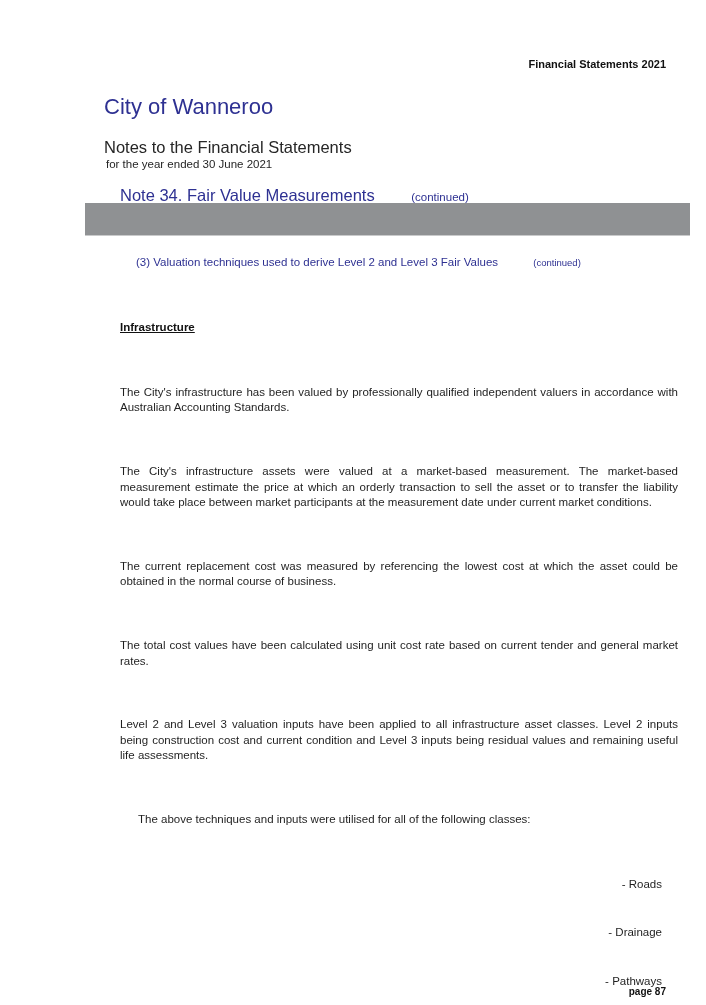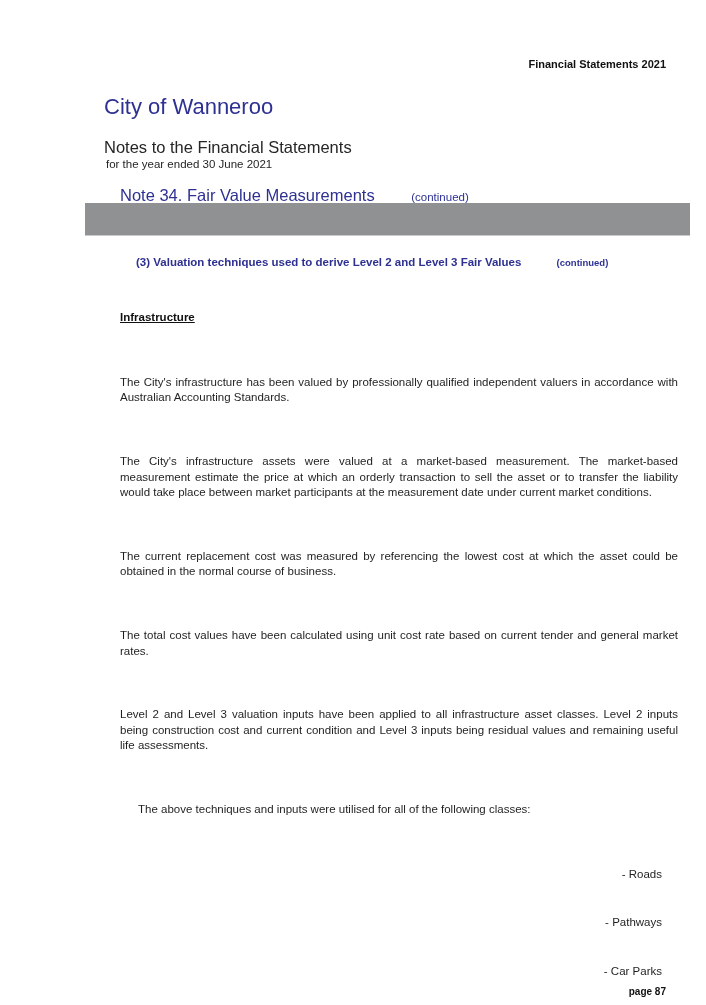--- a/index.html
+++ b/index.html
@@ -64,23 +64,23 @@
   }
   .content {
     position: absolute;
     top: 191px;
     left: 56px;
     width: 622px;
     font-size: 11.5px;
     line-height: 15.4px;
   }
   .section-heading {
-    font-weight: bold;
+    font-weight: normal;
     color: #2e3192;
-    margin-bottom: 8px;
+    margin-bottom: 18px;
   }
   .section-heading .continued {
     font-size: 9.5px;
   }
   .sub-heading {
     font-weight: bold;
     text-decoration: underline;
     color: #111111;
     margin-bottom: 17px;
   }
@@ -142,20 +142,21 @@
     <p class="para">The current replacement cost was measured by referencing the lowest cost at which the asset could be obtained in the normal course of business.</p>
 
     <p class="para">The total cost values have been calculated using unit cost rate based on current tender and general market rates.</p>
 
     <p class="para">Level 2 and Level 3 valuation inputs have been applied to all infrastructure asset classes.  Level 2 inputs being construction cost and current condition and Level 3 inputs being residual values and remaining useful life assessments.</p>
 
     <p class="para" style="margin-bottom:0;margin-left:18px;">The above techniques and inputs were utilised for all of the following classes:</p>
 
     <ul class="class-list">
       <li>- Roads</li>
+      <li>- Drainage</li>
       <li>- Pathways</li>
       <li>- Car Parks</li>
       <li>- Other Infrastructure</li>
       <li>- Reserves</li>
     </ul>
 
   </div>
 
   <div class="footer-page">page 87</div>
 

